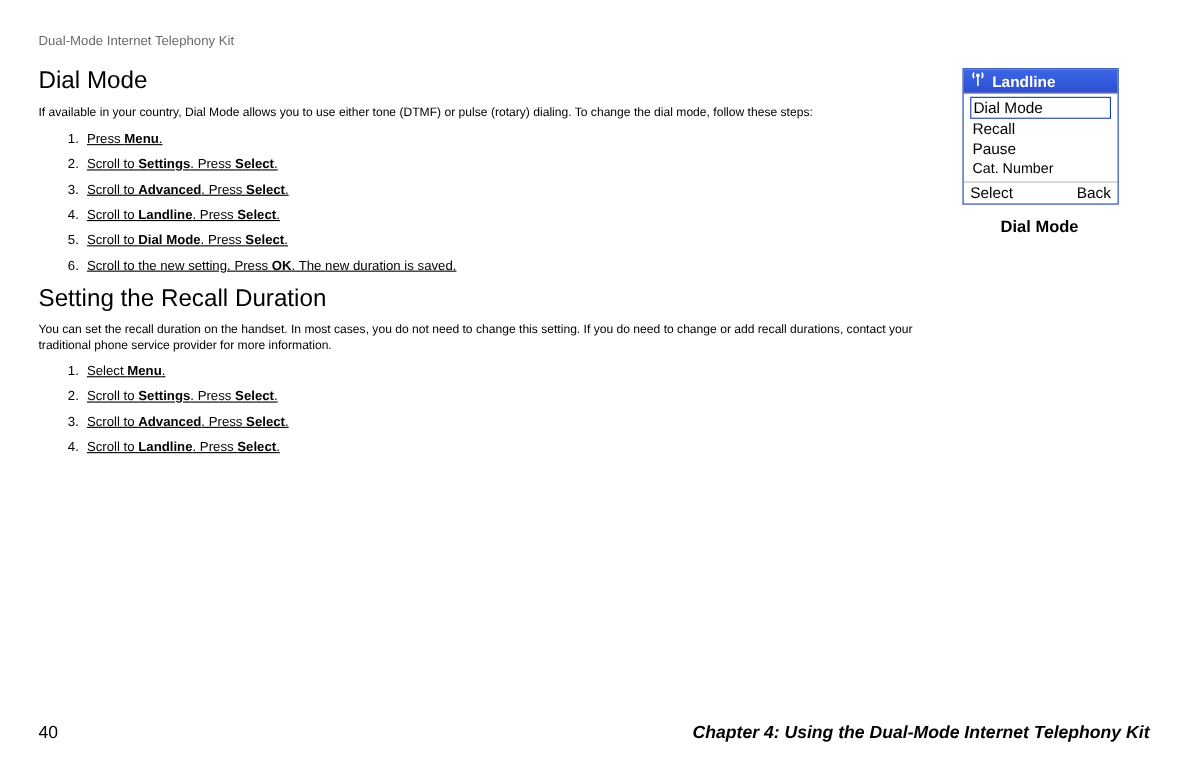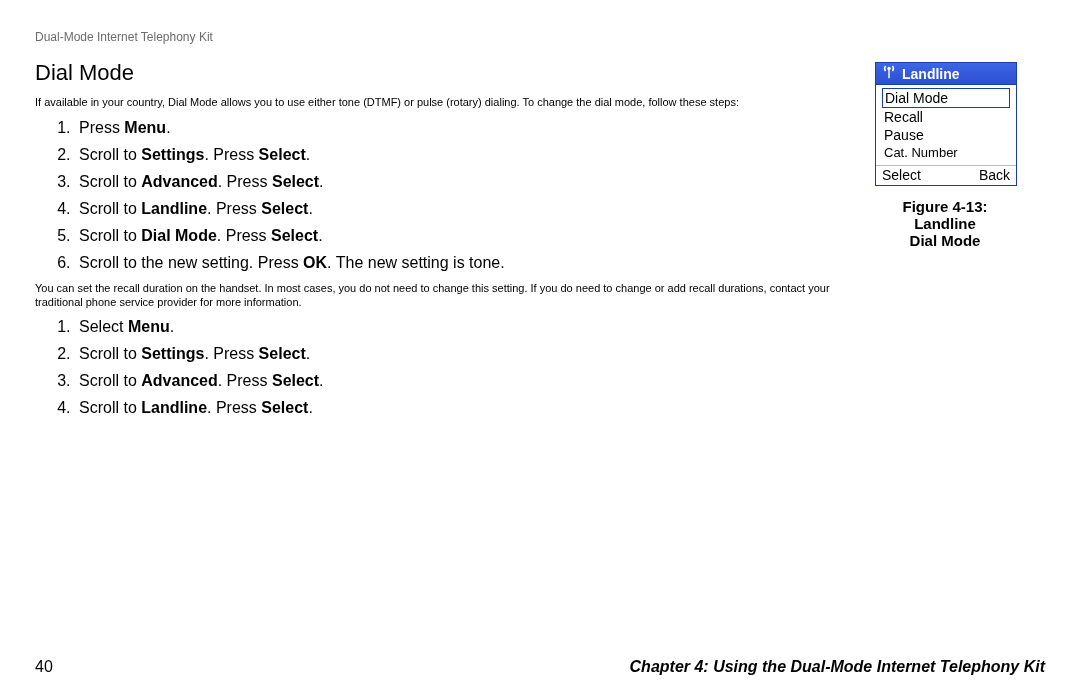--- a/index.html
+++ b/index.html
@@ -49,23 +49,24 @@
   p.body {
     font-family: "Arial Narrow", Arial, sans-serif;
     font-stretch: condensed;
     font-size: 11px;
     margin: 6px 0 8px 0;
     line-height: 1.25;
   }
   ol.steps {
     font-family: "Arial Narrow", Arial, sans-serif;
     font-stretch: condensed;
-    font-size: 16px;
+    font-size: 12px;
     margin: 4px 0 10px 0;
     padding-left: 40px;
+    text-decoration: underline;
   }
   ol.steps li {
     margin: 9px 0;
     padding-left: 4px;
   }
   .b { font-weight: 700; }
   .figure-frame {
     border: 1px solid #1a3ea8;
     width: 140px;
     background: #fff;
@@ -142,23 +143,24 @@
   <div class="main-row">
     <div class="text-col">
       <div class="section-title">Dial Mode</div>
       <p class="body">If available in your country, Dial Mode allows you to use either tone (DTMF) or pulse (rotary) dialing. To change the dial mode, follow these steps:</p>
       <ol class="steps">
         <li><span>Press </span><span class="b">Menu</span><span>.</span></li>
         <li><span>Scroll to </span><span class="b">Settings</span><span>. Press </span><span class="b">Select</span><span>.</span></li>
         <li><span>Scroll to </span><span class="b">Advanced</span><span>. Press </span><span class="b">Select</span><span>.</span></li>
         <li><span>Scroll to </span><span class="b">Landline</span><span>. Press </span><span class="b">Select</span><span>.</span></li>
         <li><span>Scroll to </span><span class="b">Dial Mode</span><span>. Press </span><span class="b">Select</span><span>.</span></li>
-        <li><span>Scroll to the new setting. Press </span><span class="b">OK</span><span>. The new setting is tone.</span></li>
+        <li><span>Scroll to the new setting. Press </span><span class="b">OK</span><span>. The new duration is saved.</span></li>
       </ol>
 
+      <div class="section-title">Setting the Recall Duration</div>
       <p class="body">You can set the recall duration on the handset. In most cases, you do not need to change this setting. If you do need to change or add recall durations, contact your traditional phone service provider for more information.</p>
       <ol class="steps">
         <li><span>Select </span><span class="b">Menu</span><span>.</span></li>
         <li><span>Scroll to </span><span class="b">Settings</span><span>. Press </span><span class="b">Select</span><span>.</span></li>
         <li><span>Scroll to </span><span class="b">Advanced</span><span>. Press </span><span class="b">Select</span><span>.</span></li>
         <li><span>Scroll to </span><span class="b">Landline</span><span>. Press </span><span class="b">Select</span><span>.</span></li>
       </ol>
     </div>
 
     <div class="figure-col">
@@ -179,21 +181,20 @@
           <div class="fig-item">Recall</div>
           <div class="fig-item">Pause</div>
           <div class="fig-item catnum">Cat. Number</div>
         </div>
         <div class="fig-footer">
           <span>Select</span>
           <span>Back</span>
         </div>
       </div>
       <div class="fig-caption">
-        <div>Figure 4-13: Landline</div>
         <div>Dial Mode</div>
       </div>
     </div>
   </div>
 
   <div class="page-footer">
     <div>40</div>
     <div class="right">
       <div>Chapter 4: Using the Dual-Mode Internet Telephony Kit</div>
     </div>

